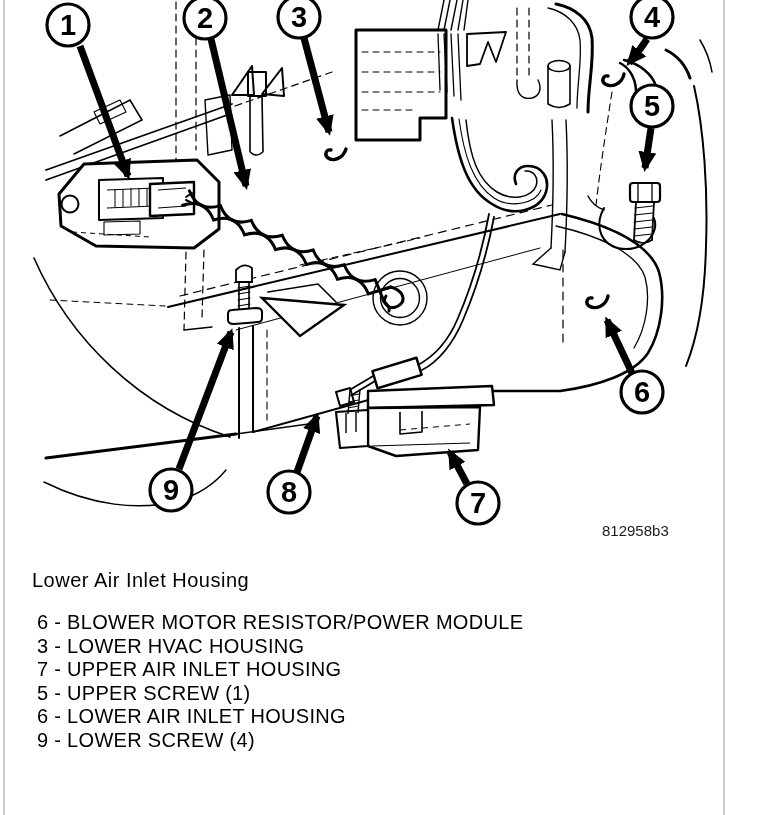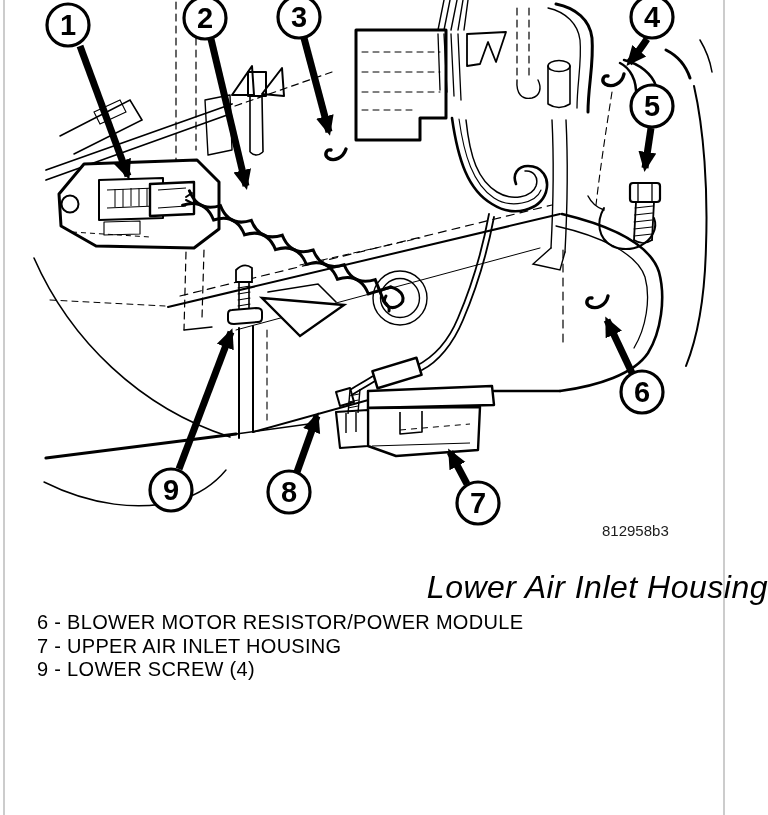--- a/index.html
+++ b/index.html
@@ -5,22 +5,22 @@
   html,body{margin:0;padding:0;background:#fff;}
   .stage{
     position:relative;width:768px;height:815px;overflow:hidden;background:#ffffff;
     font-family:"Liberation Sans", sans-serif;color:#000;
   }
   .edge{position:absolute;top:0;height:815px;width:2px;background:#cccccc;}
   .edge-left{left:3px;}
   .edge-right{left:723px;}
   .figure-svg{position:absolute;left:0;top:0;}
   .caption{
-    position:absolute;top:569px;left:32px;width:736px;text-align:right;
-    font-size:32px;font-style:italic;letter-spacing:.5px;white-space:nowrap;
+    position:absolute;top:569px;left:32px;width:736px;text-align:left;
+    font-size:20px;letter-spacing:.5px;white-space:nowrap;
   }
   .legend{
     position:absolute;top:611px;left:37px;margin:0;padding:0;list-style:none;
     font-size:20px;line-height:23.5px;letter-spacing:.3px;white-space:nowrap;
   }
   .callout-num{font-size:29px;font-weight:bold;}
   .fig-code{font-size:15px;fill:#1c1c1c;}
 </style>
 </head>
 <body>
@@ -226,16 +226,19 @@
       </g>
     </g>
 
     <text class="fig-code" x="602" y="536">812958b3</text>
   </svg>
 
   <div class="caption">Lower Air Inlet Housing</div>
 
   <ol class="legend">
     <li>6 - BLOWER MOTOR RESISTOR/POWER MODULE</li>
+    <li>3 - LOWER HVAC HOUSING</li>
     <li>7 - UPPER AIR INLET HOUSING</li>
+    <li>5 - UPPER SCREW (1)</li>
+    <li>6 - LOWER AIR INLET HOUSING</li>
     <li>9 - LOWER SCREW (4)</li>
   </ol>
 </div>
 
 </body></html>

